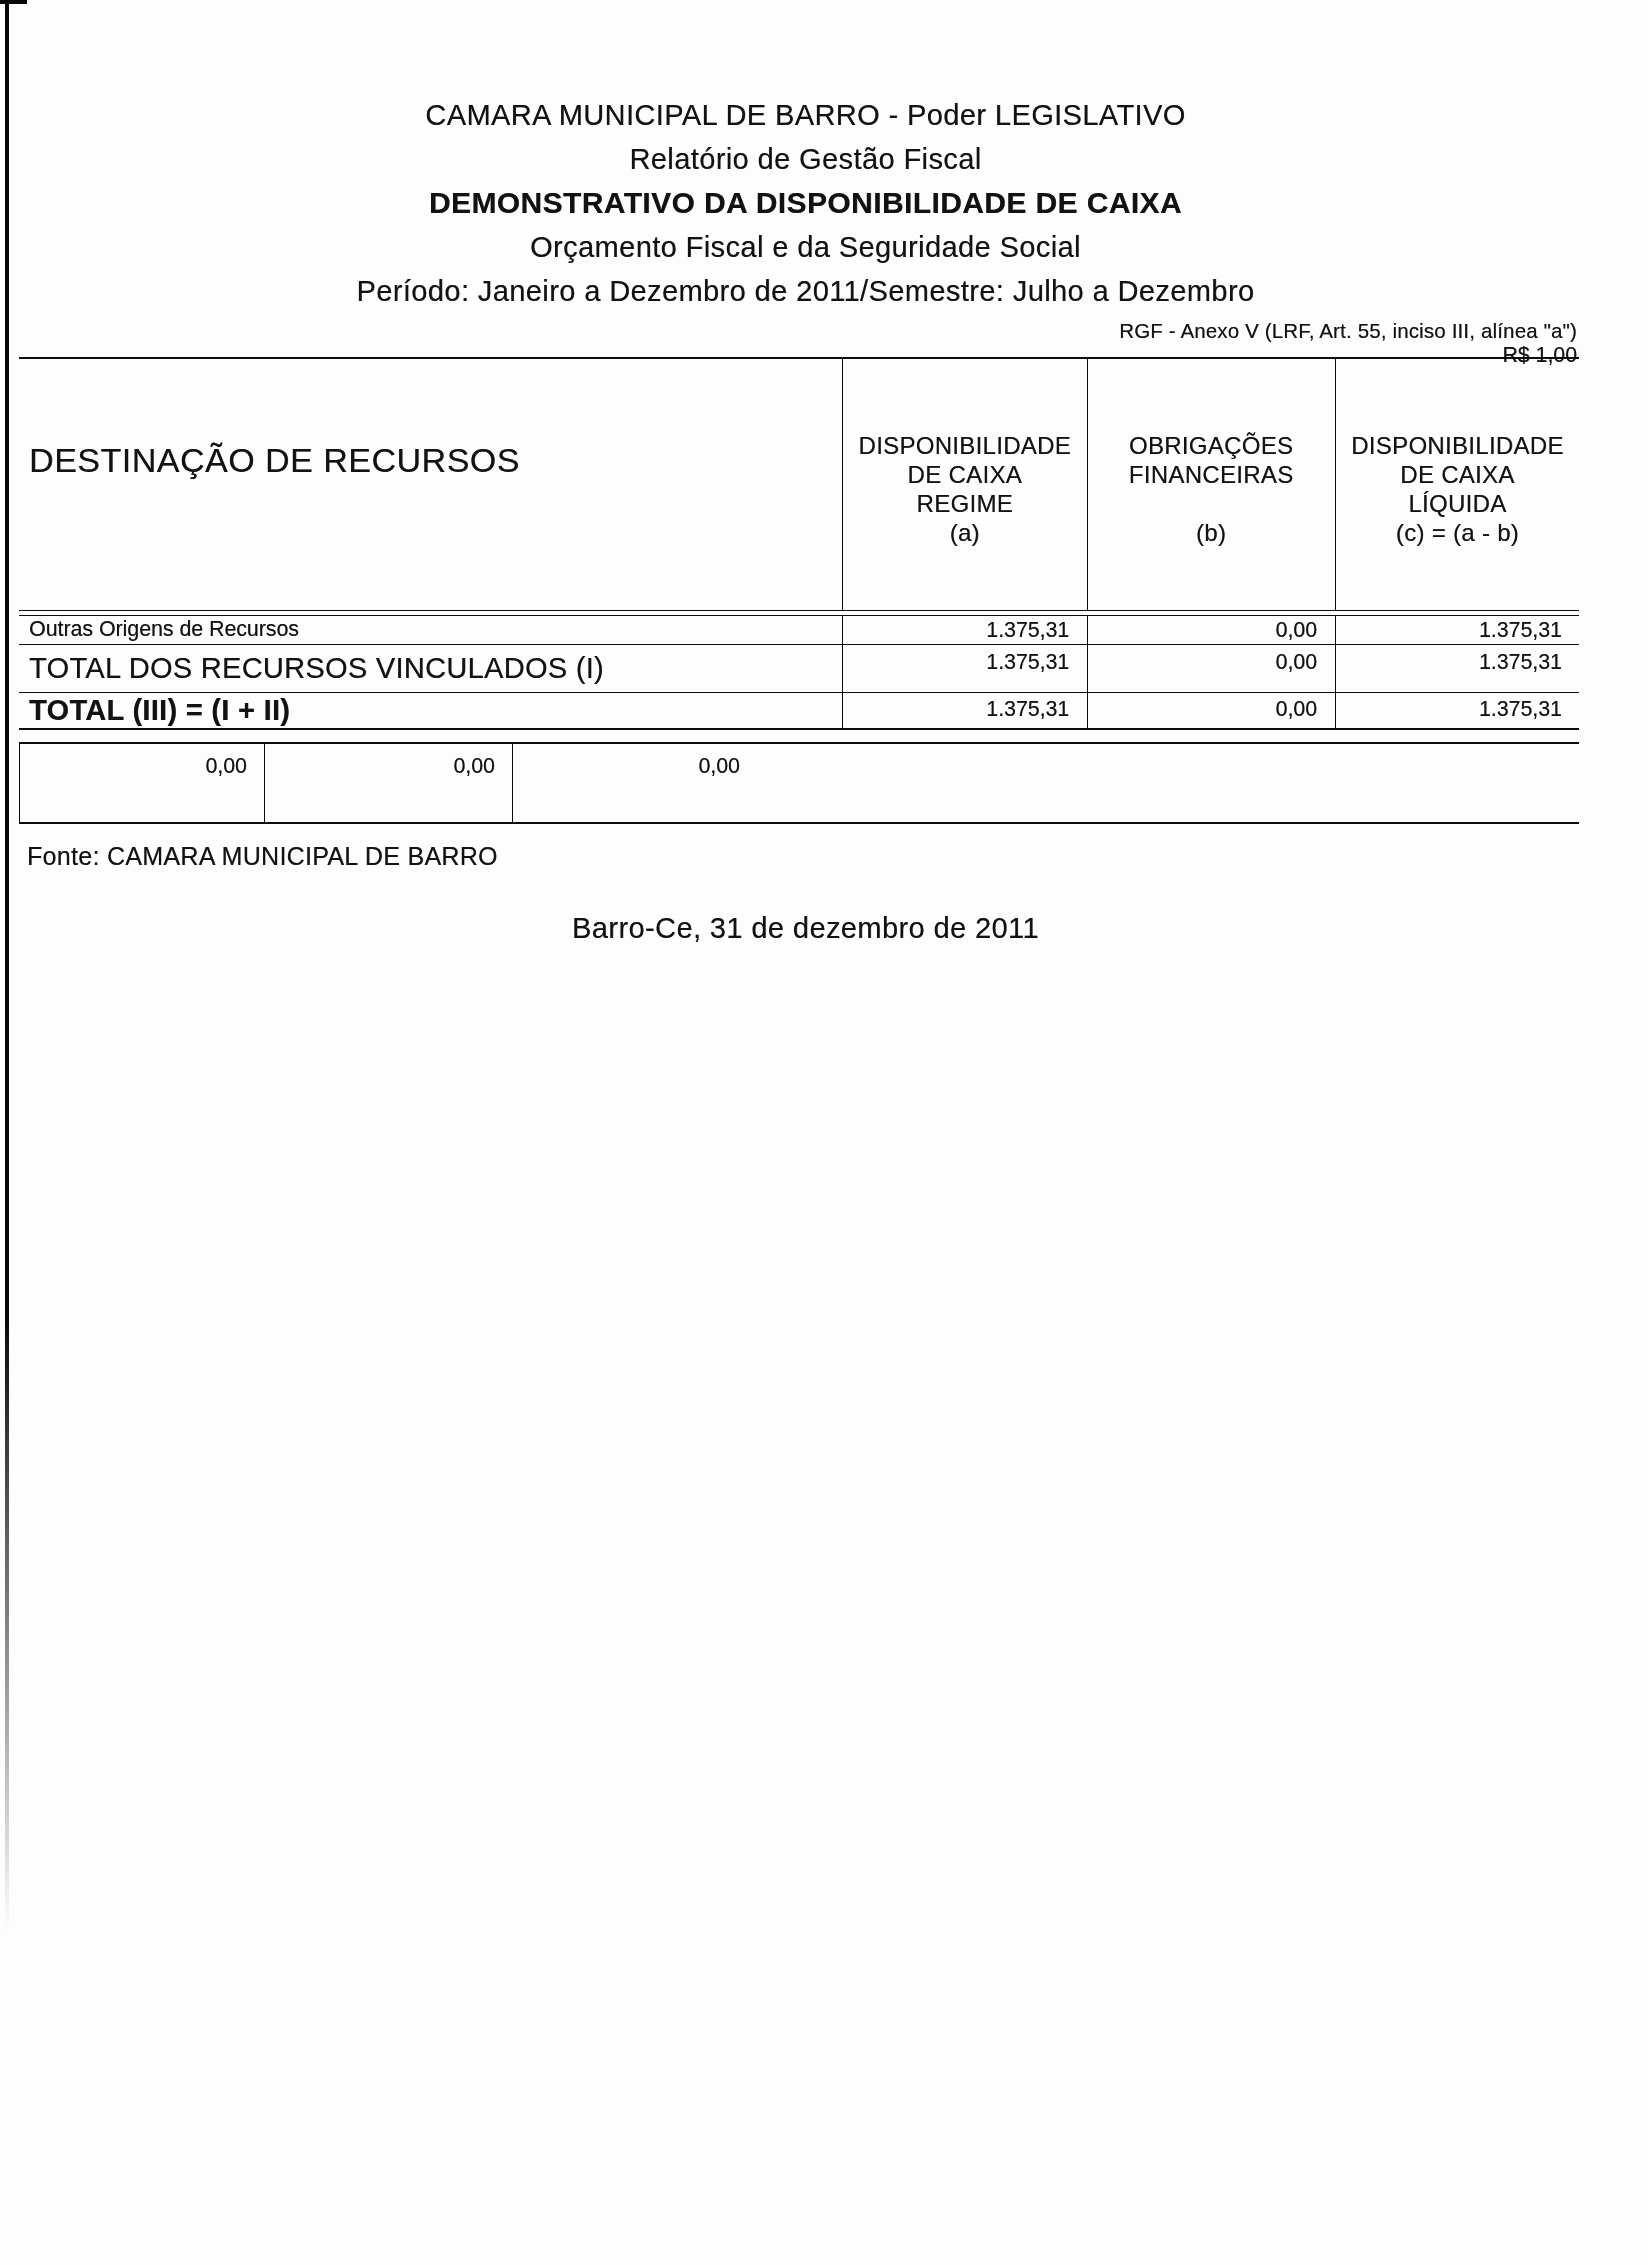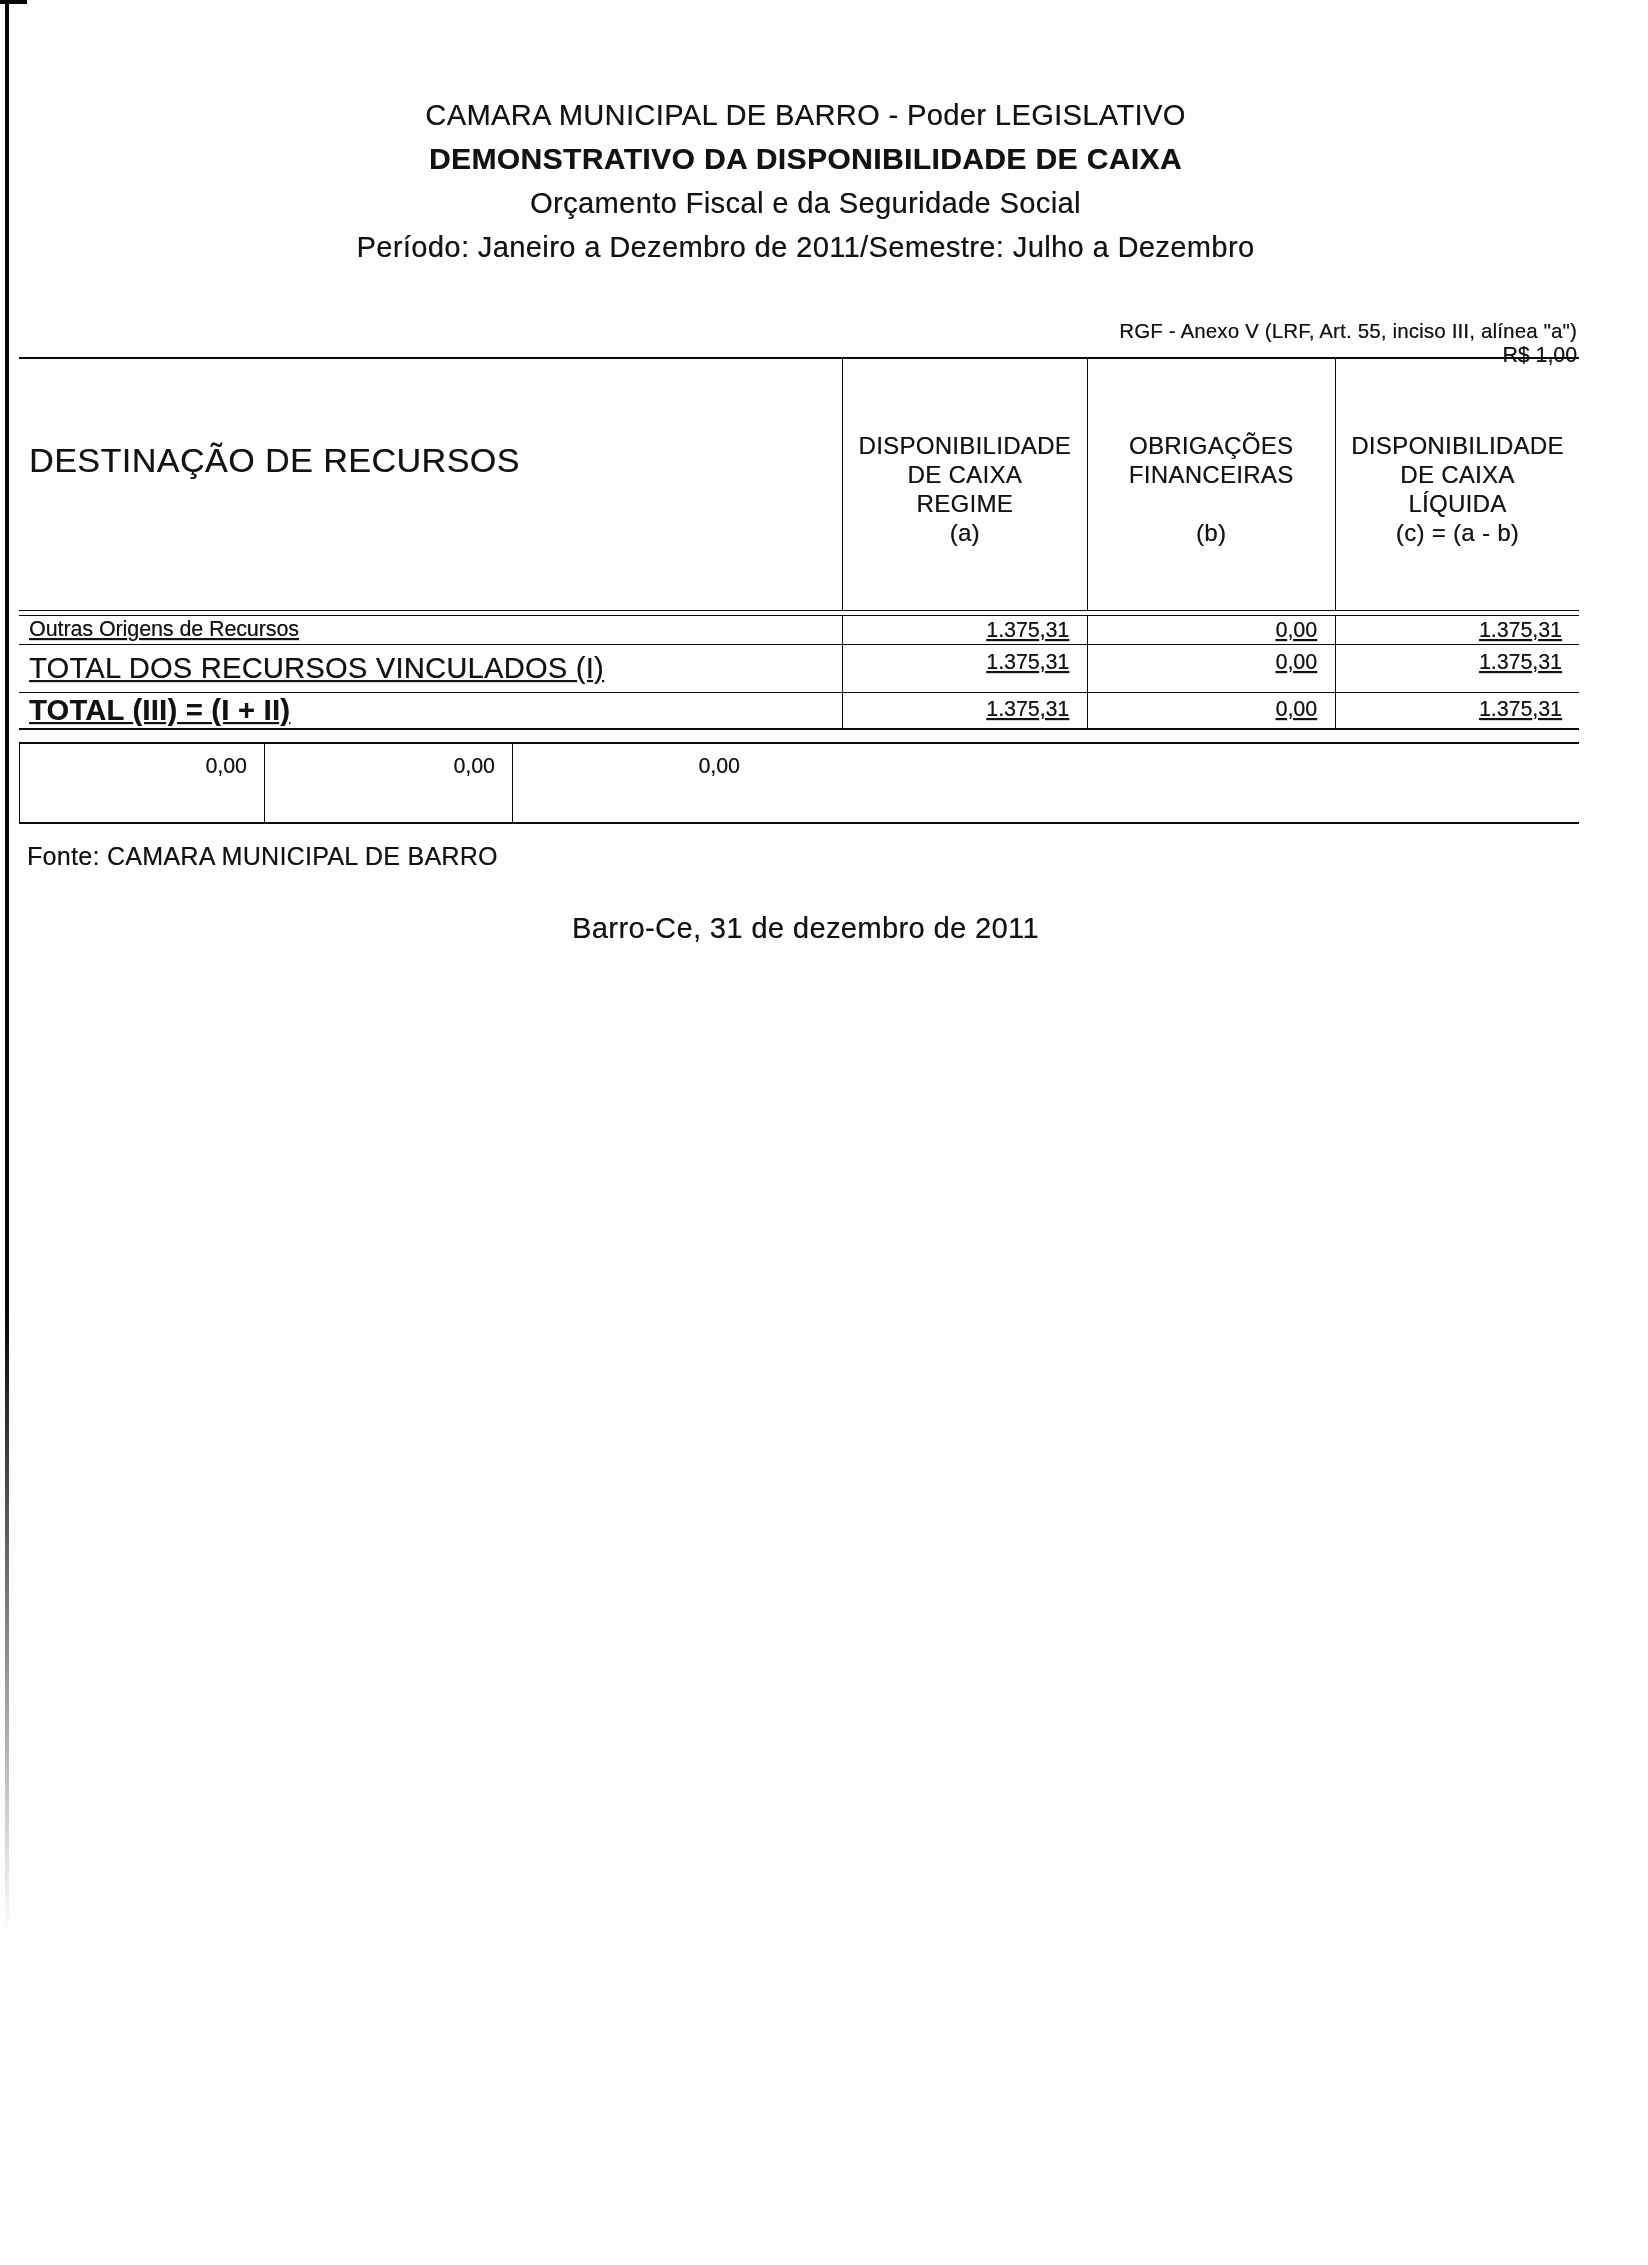--- a/index.html
+++ b/index.html
@@ -44,21 +44,21 @@
   .c3 { width:248px; border-left:1.9px solid #0b0b0b; }
   .c4 { width:245px; border-left:1.9px solid #0b0b0b; }
 
   .hc1 { padding-top:82px; padding-left:9.7px; font-size:34px; letter-spacing:0.5px; }
   .hc { text-align:center; padding-top:72px; font-size:24px; line-height:29px; letter-spacing:0.3px; }
   .hc .formula { margin-top:0; }
   .hc.skip-line .formula { margin-top:29px; }
 
   .tbody-sep { height:3.9px; }
   .tbody { border-top:1.9px solid #0b0b0b; }
-  .row { display:flex;text-decoration:underline; }
+  .row { display:flex; }
   .row .lbl { display:flex; align-items:center; padding-left:9.7px; }
   .num { text-align:right; padding-right:17.5px; font-size:21.3px; }
 
   .r1 { height:28px; border-bottom:1.9px solid #0b0b0b; }
   .r1 .lbl { font-size:21.3px; }
   .r1 .num { line-height:28px; }
 
   .r2 { height:47px; border-bottom:1.9px solid #0b0b0b; }
   .r2 .lbl { font-size:29px; letter-spacing:0.3px; }
   .r2 .num { padding-top:4.9px; }
@@ -85,20 +85,21 @@
 </head>
 <body>
 
 <div class="page">
 
   <div class="scan-edge"></div>
   <div class="corner-tick"></div>
 
   <div class="titles">
     <div class="title-line">CAMARA MUNICIPAL DE BARRO - Poder LEGISLATIVO</div>
+    <div class="title-line">Relatório de Gestão Fiscal</div>
     <div class="title-line bold">DEMONSTRATIVO DA DISPONIBILIDADE DE CAIXA</div>
     <div class="title-line">Orçamento Fiscal e da Seguridade Social</div>
     <div class="title-line">Período: Janeiro a Dezembro de 2011/Semestre: Julho a Dezembro</div>
   </div>
 
   <div class="meta">
     <span class="annex">RGF - Anexo V (LRF, Art. 55, inciso III, alínea "a")</span>
     <span class="currency">R$ 1,00</span>
   </div>
 

